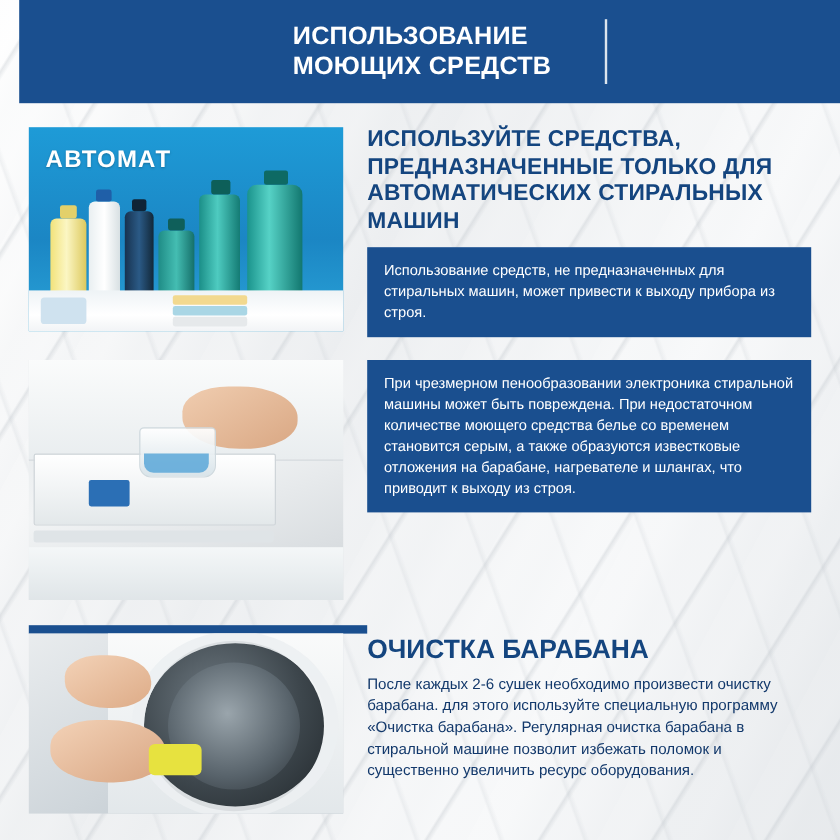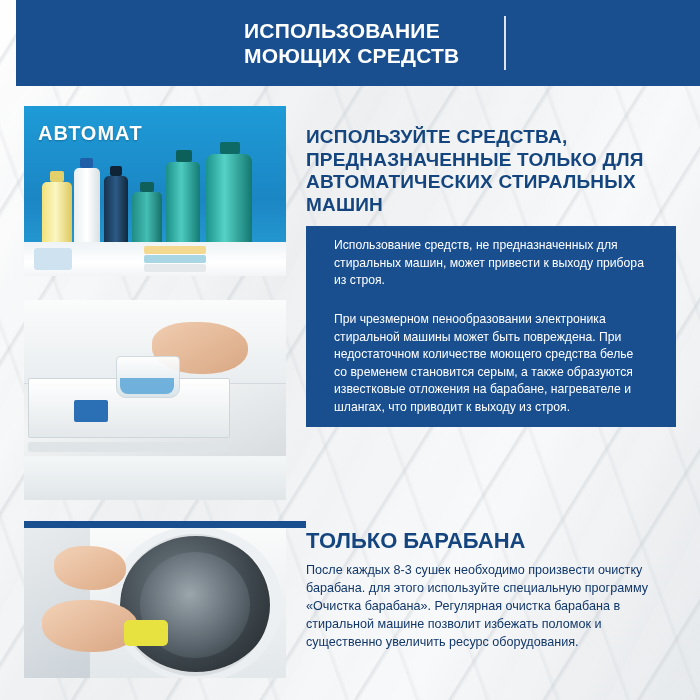--- a/index.html
+++ b/index.html
@@ -64,28 +64,28 @@
     position:absolute;left:0;bottom:22px;width:262px;height:110px;
   }
   .b1 .badge{
     position:absolute;left:14px;top:16px;color:#fff;font-size:20px;font-weight:bold;
     letter-spacing:1px;text-shadow:0 1px 2px rgba(0,0,0,0.25);
   }
   .b1 .photo .foam{
     position:absolute;left:0;bottom:0;width:262px;height:34px;
     background:linear-gradient(180deg,#eef3f6 0%,#ffffff 60%,#f2f4f6 100%);
   }
-  .text1{position:absolute;left:306px;top:106px;width:370px;margin-top:20px;}
+  .text1{position:absolute;left:306px;top:106px;width:370px;}
 
   h2.hd{
     margin:0 0 10px 0;color:#14457f;font-size:19px;line-height:22.5px;
     font-weight:bold;letter-spacing:0.2px;
   }
   .panel{
-    background:#1a4f8f;color:#ffffff;padding:11px 28px;box-sizing:border-box;
+    background:#1a4f8f;color:#ffffff;padding:11px 14px;box-sizing:border-box;
     font-size:12.2px;line-height:17.5px;
   }
   .panel p{margin:0;}
 
   
   .b2{left:24px;top:300px;}
   .b2 .photo{width:262px;height:200px;overflow:hidden;position:relative;
     background:linear-gradient(160deg,#dfe3e6 0%,#f2f4f5 45%,#cfd4d8 100%);}
   .text2{position:absolute;left:306px;top:300px;width:370px;}
 
@@ -195,19 +195,19 @@
       <div class="drum-inner" style="left:116px;top:24px;width:110px;height:106px;"></div>
       <div style="position:absolute;left:86px;top:-2px;width:172px;height:156px;border:10px solid rgba(236,240,242,0.9);border-radius:50%;box-sizing:border-box;"></div>
 
       <div class="hand" style="left:30px;top:18px;width:72px;height:44px;background:linear-gradient(150deg,#f3d2b7,#ddab87);"></div>
       <div class="hand" style="left:18px;top:72px;width:96px;height:52px;background:linear-gradient(150deg,#f3d2b7,#d8a582);"></div>
       <div style="position:absolute;left:100px;top:92px;width:44px;height:26px;background:#e7e23f;border-radius:5px;"></div>
     </div>
   </div>
 
   <div class="text3">
-    <h2 class="hd-big">ТОЛЬКО БАРАБАНА</h2>
+    <h2 class="hd-big">ОЧИСТКА БАРАБАНА</h2>
     <div class="b3txt">
-      <p>После каждых 8-3 сушек необходимо произвести очистку барабана. для этого используйте специальную программу «Очистка барабана». Регулярная очистка барабана в стиральной машине позволит избежать поломок и существенно увеличить ресурс оборудования.</p>
+      <p>После каждых 2-6 сушек необходимо произвести очистку барабана. для этого используйте специальную программу «Очистка барабана». Регулярная очистка барабана в стиральной машине позволит избежать поломок и существенно увеличить ресурс оборудования.</p>
     </div>
   </div>
 
 </div>
 
 </body></html>

